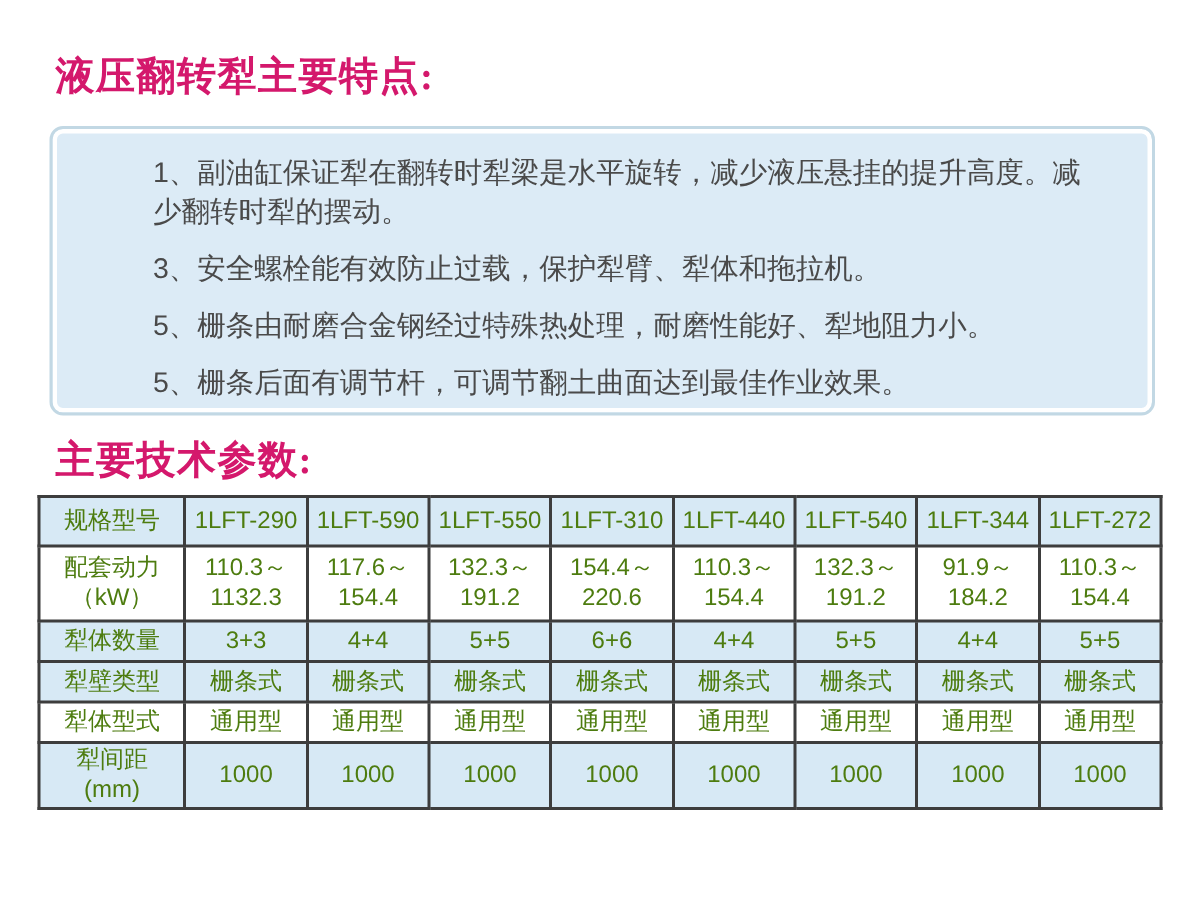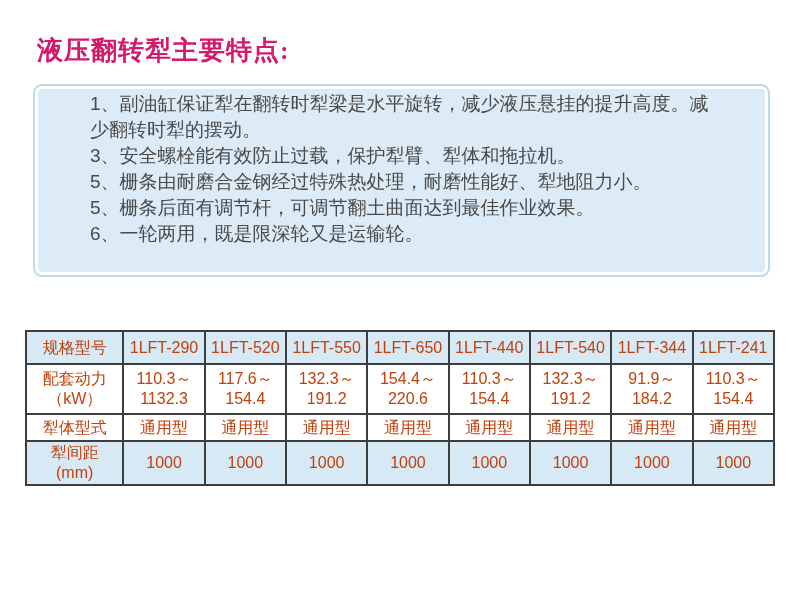--- a/index.html
+++ b/index.html
@@ -30,35 +30,35 @@
     width: 737px; height: 193px;
     box-sizing: border-box;
     background: #dcebf6;
     border: 2px solid #c2d8e4;
     border-radius: 9px;
     box-shadow: inset 0 0 0 3px #ffffff;
     padding: 5px 20px 5px 55px;
     overflow: hidden;
   }
   .feature-item {
-    margin: 0;
+    margin: 12px;
     font-size: 19px;
     line-height: 26px;
     color: #4a4a4a;
     white-space: pre-line;
   }
 
   table.specs {
     position: absolute;
     left: 25px; top: 330px;
     width: 750px;
     border-collapse: collapse;
     table-layout: fixed;
     font-size: 16px;
-    color: #c2410c;
+    color: #4d7c0f;
   }
   table.specs td {
     border: 2px solid #3d3d3d;
     text-align: center;
     vertical-align: middle;
     padding: 1px 2px;
     white-space: pre-line;
     line-height: 20px;
     background: #ffffff;
   }
@@ -82,64 +82,87 @@
 
   <div class="feature-box">
     <p class="feature-item">1、副油缸保证犁在翻转时犁梁是水平旋转，减少液压悬挂的提升高度。减
 少翻转时犁的摆动。</p>
     <p class="feature-item">3、安全螺栓能有效防止过载，保护犁臂、犁体和拖拉机。</p>
     <p class="feature-item">5、栅条由耐磨合金钢经过特殊热处理，耐磨性能好、犁地阻力小。</p>
     <p class="feature-item">5、栅条后面有调节杆，可调节翻土曲面达到最佳作业效果。</p>
     <p class="feature-item">6、一轮两用，既是限深轮又是运输轮。</p>
   </div>
 
+  <h2 class="sec-title" id="specs-title">主要技术参数:</h2>
 
   <table class="specs">
     <colgroup>
       <col class="c-label">
       <col class="c-model">
         <col class="c-model">
         <col class="c-model">
         <col class="c-model">
       <col class="c-model">
         <col class="c-model">
         <col class="c-model">
         <col class="c-model">
     </colgroup>
     <tbody>
       <tr class="blue r-header">
         <td>规格型号</td>
         <td>1LFT-290</td>
-        <td>1LFT-520</td>
+        <td>1LFT-590</td>
         <td>1LFT-550</td>
-        <td>1LFT-650</td>
+        <td>1LFT-310</td>
         <td>1LFT-440</td>
         <td>1LFT-540</td>
         <td>1LFT-344</td>
-        <td>1LFT-241</td>
+        <td>1LFT-272</td>
       </tr>
       <tr class="r-power">
         <td>配套动力
 （kW）</td>
         <td>110.3～
 1132.3</td>
         <td>117.6～
 154.4</td>
         <td>132.3～
 191.2</td>
         <td>154.4～
 220.6</td>
         <td>110.3～
 154.4</td>
         <td>132.3～
 191.2</td>
         <td>91.9～
 184.2</td>
         <td>110.3～
 154.4</td>
+      </tr>
+      <tr class="blue r-count">
+        <td>犁体数量</td>
+        <td>3+3</td>
+        <td>4+4</td>
+        <td>5+5</td>
+        <td>6+6</td>
+        <td>4+4</td>
+        <td>5+5</td>
+        <td>4+4</td>
+        <td>5+5</td>
+      </tr>
+      <tr class="blue r-wall">
+        <td>犁壁类型</td>
+        <td>栅条式</td>
+        <td>栅条式</td>
+        <td>栅条式</td>
+        <td>栅条式</td>
+        <td>栅条式</td>
+        <td>栅条式</td>
+        <td>栅条式</td>
+        <td>栅条式</td>
       </tr>
       <tr class="r-body">
         <td>犁体型式</td>
         <td>通用型</td>
         <td>通用型</td>
         <td>通用型</td>
         <td>通用型</td>
         <td>通用型</td>
         <td>通用型</td>
         <td>通用型</td>

